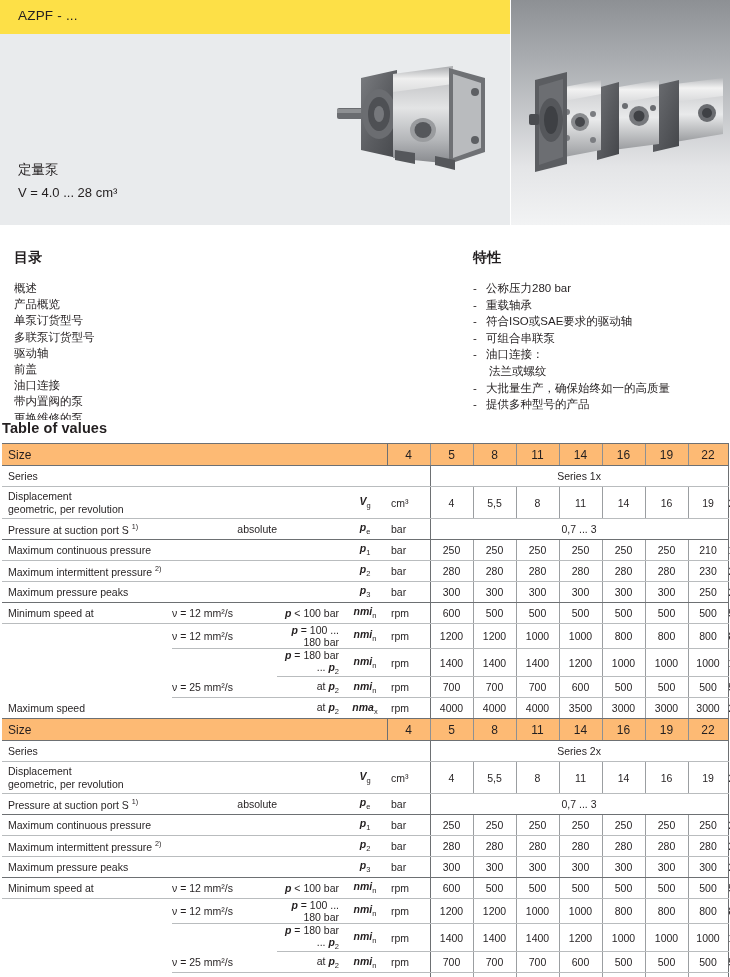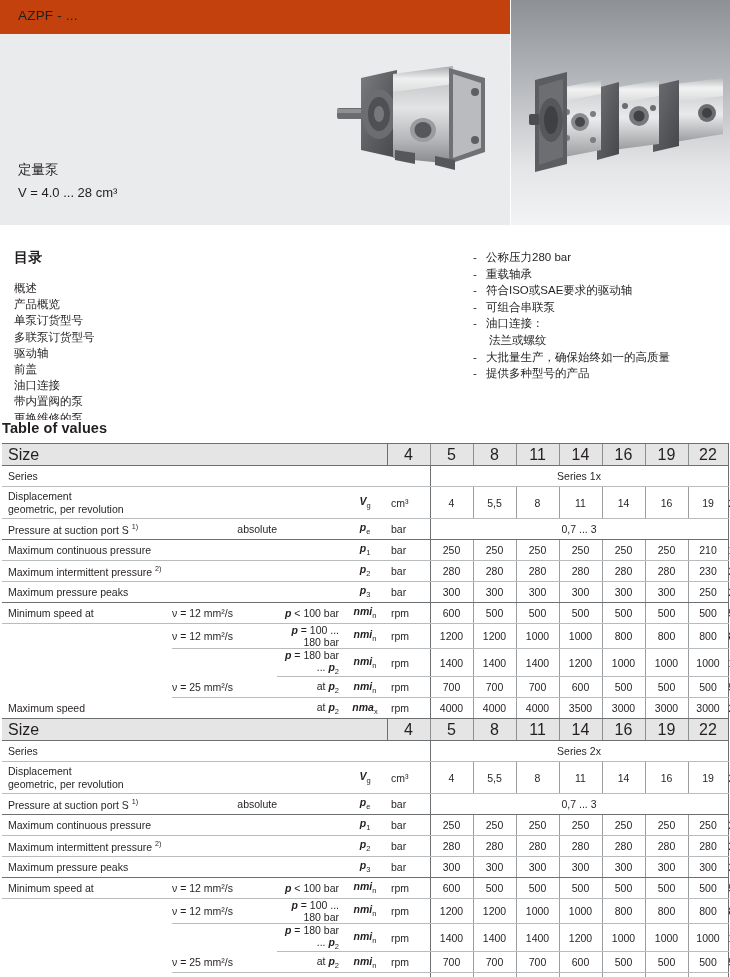--- a/index.html
+++ b/index.html
@@ -26,21 +26,21 @@
     position: absolute;
     left: 0; top: 0;
     width: 510px; height: 225px;
     background: #e9ebed;
     border-right: 1px solid #ffffff;
   }
   .titlebar {
     position: absolute;
     left: 0; top: 0;
     width: 510px; height: 34px;
-    background: #c2410c;
+    background: #fde047;
   }
   .titlebar-text {
     position: absolute;
     left: 18px; top: 8px;
     font-size: 13.5px;
     letter-spacing: .2px;
     color: #231f20;
   }
   .hero-caption {
     position: absolute;
@@ -147,24 +147,24 @@
 
   table.vals td, table.vals th {
     padding: 0;
     margin: 0;
     vertical-align: middle;
     font-weight: normal;
     text-align: left;
   }
 
   .hdr-row td {
-    background: #e5e5e5;
+    background: #fdba74;
     height: 21px;
     font-weight: bold;
-    font-size: 16px;
+    font-size: 12px;
     border-top: 1.6px solid #6d7073;
     border-bottom: 1.6px solid #6d7073;
   }
   .hdr-row td.lbl { padding-left: 6px; }
   .hdr-row td.num {
     text-align: center;
     border-left: 1px solid #8d9093;
   }
   .hdr-row td.num.first { border-left: 1.4px solid #6d7073; }
   .hdr-row td.num.last { border-right: 1.6px solid #6d7073; }
@@ -329,20 +329,21 @@
         <li>多联泵订货型号</li>
         <li>驱动轴</li>
         <li>前盖</li>
         <li>油口连接</li>
         <li>带内置阀的泵</li>
         <li>更换维修的泵</li>
       </ul>
   </div>
 
   <div class="col-feat">
+    <h2 class="sec-head">特性</h2>
     <ul class="feat-list" id="feat-list">
         <li><span class="dash">-</span><span>公称压力280 bar</span></li>
         <li><span class="dash">-</span><span>重载轴承</span></li>
         <li><span class="dash">-</span><span>符合ISO或SAE要求的驱动轴</span></li>
         <li><span class="dash">-</span><span>可组合串联泵</span></li>
         <li><span class="dash">-</span><span>油口连接：</span></li>
         <li class="nodash"><span>法兰或螺纹</span></li>
         <li><span class="dash">-</span><span>大批量生产，确保始终如一的高质量</span></li>
         <li><span class="dash">-</span><span>提供多种型号的产品</span></li>
       </ul>

